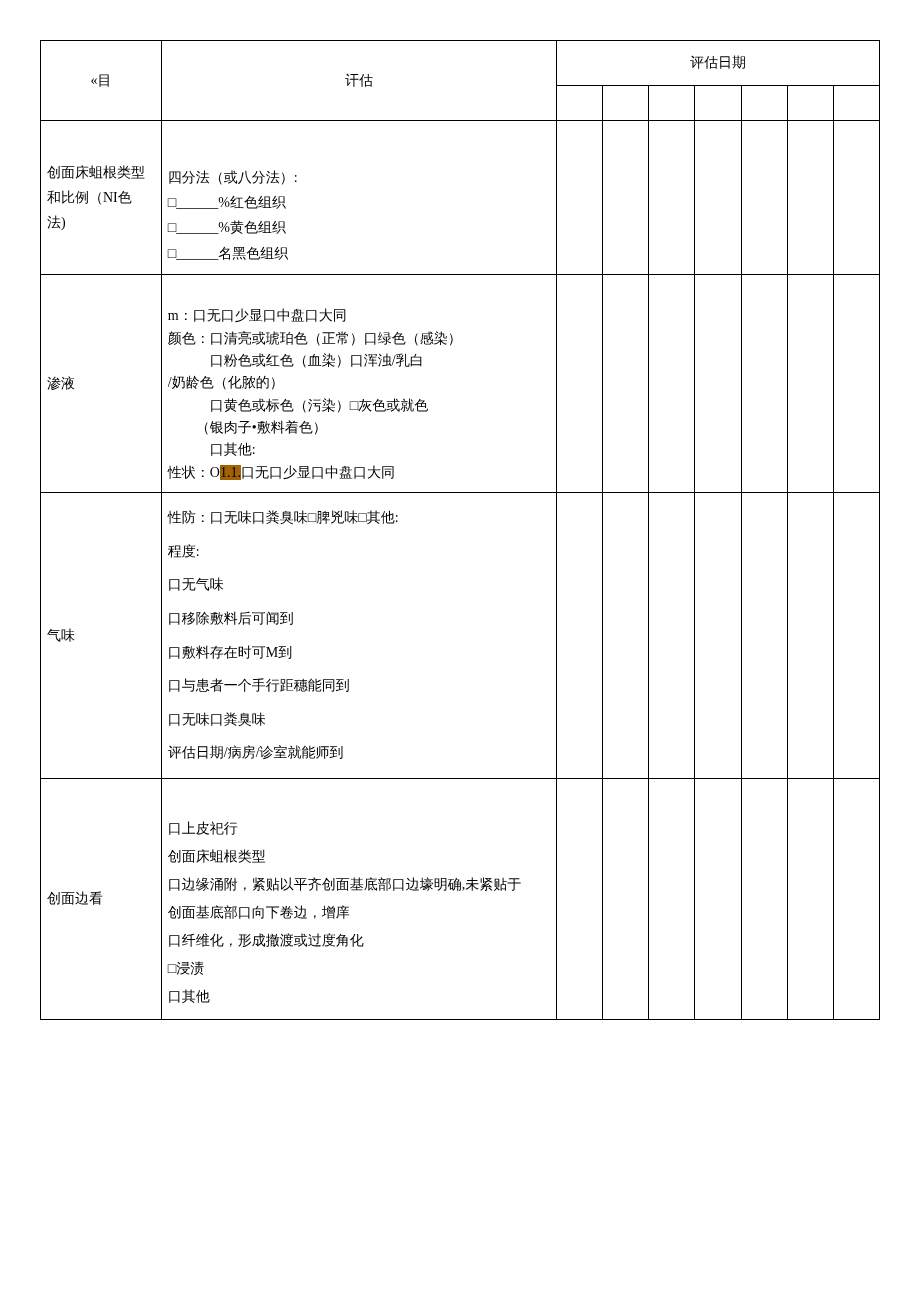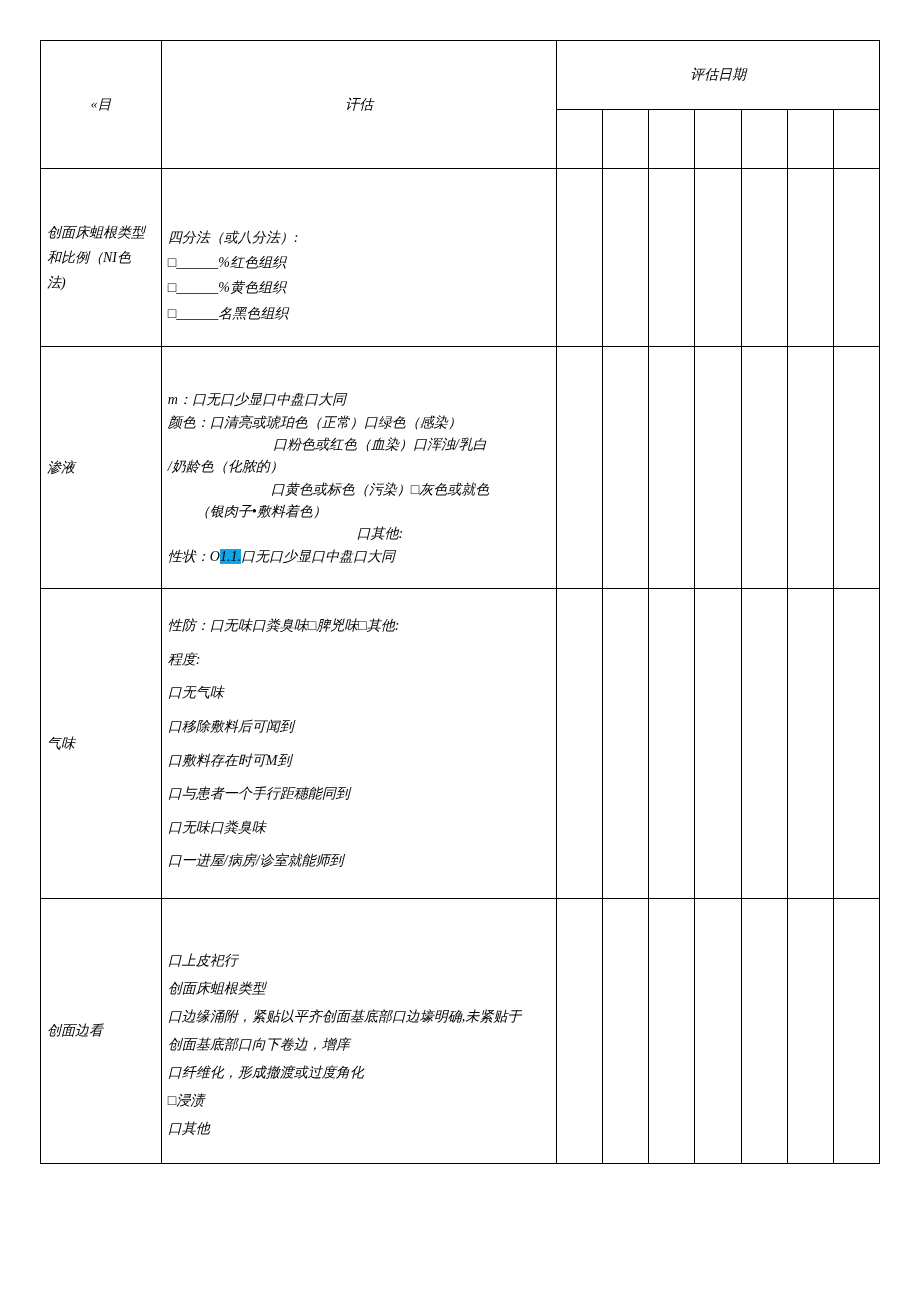--- a/index.html
+++ b/index.html
@@ -10,46 +10,44 @@
     color: #000;
     background: #fff;
   }
   table {
     border-collapse: collapse;
     width: 100%;
     table-layout: fixed;
   }
   td, th {
     border: 1px solid #000;
-    padding: 20px 6px;
+    padding: 8px 6px;
     vertical-align: middle;
     text-align: left;
     word-wrap: break-word;
-    font-style: italic;
   }
   td.center {
     text-align: left;
   }
   .col1 { width: 110px; }
   .col2 { width: 360px; }
   .colnar { width: 42px; }
   .row-header td {
     text-align: center;
     height: 28px;
   }
   .blank-row td {
     height: 18px;
   }
   .highlight {
-    background: #0ea5e9;
+    background: #a16207;
   }
   .indent {
     padding-left: 3em;
     display: block;
-    text-align: center;
   }
   .indent2 {
     padding-left: 2em;
     display: block;
   }
   .cell-content {
     line-height: 1.8;
   }
   .tight {
     line-height: 1.6;
@@ -140,21 +138,21 @@
     <td class="center">气味</td>
     <td>
       <div class="cell-content" style="line-height:2.4;">
         <div>性防：口无味口粪臭味□脾兇味□其他:</div>
         <div>程度:</div>
         <div>口无气味</div>
         <div>口移除敷料后可闻到</div>
         <div>口敷料存在时可M到</div>
         <div>口与患者一个手行距穗能同到</div>
         <div>口无味口粪臭味</div>
-        <div>口一进屋/病房/诊室就能师到</div>
+        <div>评估日期/病房/诊室就能师到</div>
       </div>
     </td>
     <td></td>
     <td></td>
     <td></td>
     <td></td>
     <td></td>
     <td></td>
     <td></td>
   </tr>

